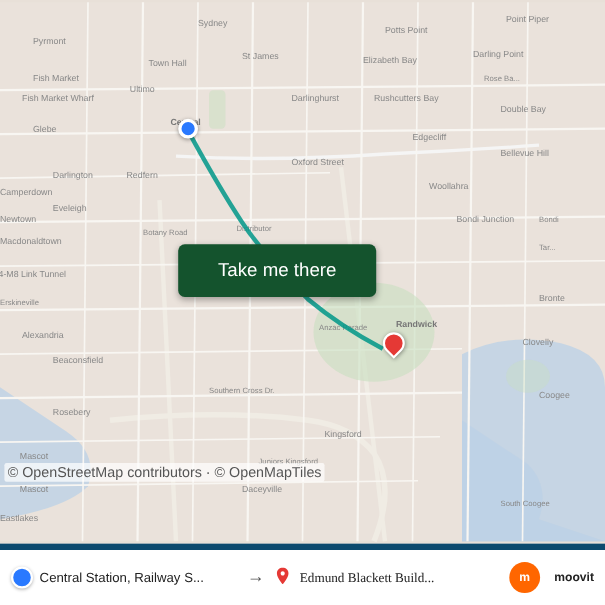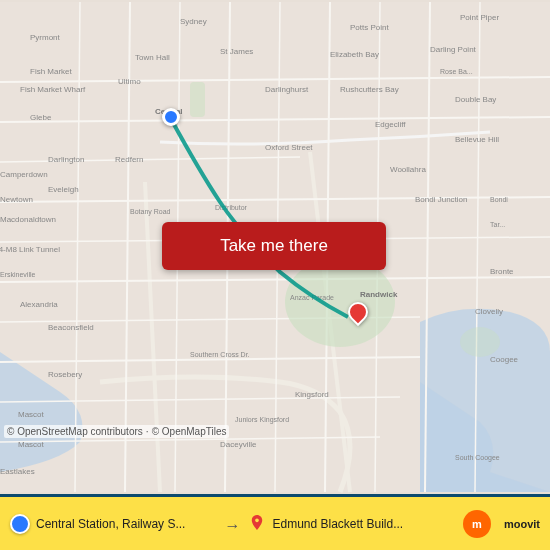--- a/index.html
+++ b/index.html
@@ -32,23 +32,23 @@
       height: 100%;
       position: absolute;
       top: 0;
       left: 0;
     }
 
     #take-me-there-btn {
       position: absolute;
       top: 222px;
       left: 162px;
-      width: 224px;
+      width: 180px;
       height: 48px;
-      background: #b91c1c;
+      background: #14532d;
       border: none;
       border-radius: 6px;
       color: white;
       font-size: 17px;
       font-weight: 500;
       cursor: pointer;
       display: flex;
       align-items: center;
       justify-content: center;
       box-shadow: 0 2px 6px rgba(0,0,0,0.3);
@@ -84,31 +84,31 @@
       border-radius: 50% 50% 50% 0;
       transform: rotate(-45deg);
       border: 2px solid white;
       box-shadow: 0 1px 4px rgba(0,0,0,0.4);
     }
 
     #attribution {
       position: absolute;
       bottom: 56px;
       left: 4px;
-      font-size: 10px;
+      font-size: 13px;
       color: #555;
       background: rgba(255,255,255,0.7);
       padding: 1px 3px;
       border-radius: 2px;
     }
 
     #bottom-bar {
       height: 56px;
-      background: #fde047;
-      border-top: 3px solid #0c4a6e;
+      background: #ffffff;
+      border-top: 6px solid #0c4a6e;
       display: flex;
       align-items: center;
       padding: 0 10px;
     }
 
     #origin-section {
       display: flex;
       align-items: center;
       flex: 1;
       min-width: 0;
@@ -138,20 +138,21 @@
       color: #555;
       margin: 0 8px;
       flex-shrink: 0;
     }
 
     #dest-section {
       display: flex;
       align-items: center;
       flex: 1;
       min-width: 0;
+      font-family: Liberation Serif, serif;
     }
 
     #dest-icon-bottom {
       width: 18px;
       height: 18px;
       flex-shrink: 0;
       margin-right: 6px;
     }
 
     #dest-text {

